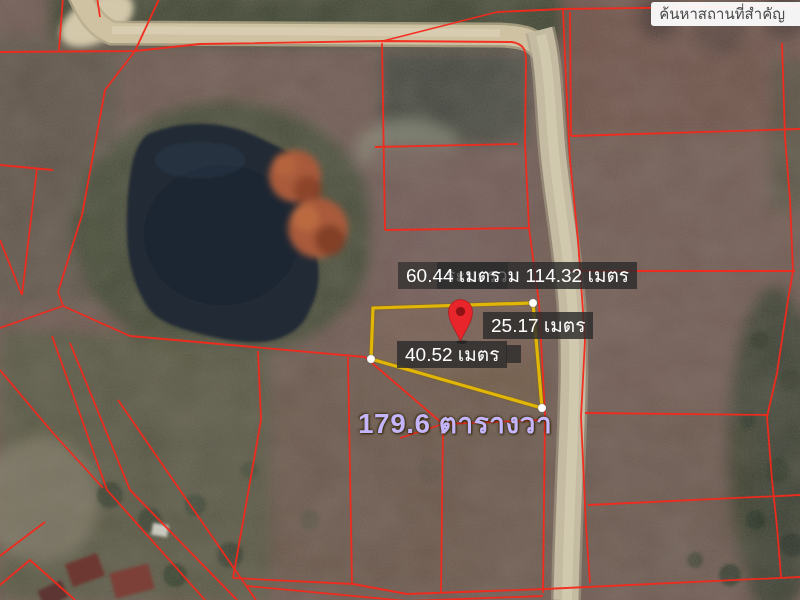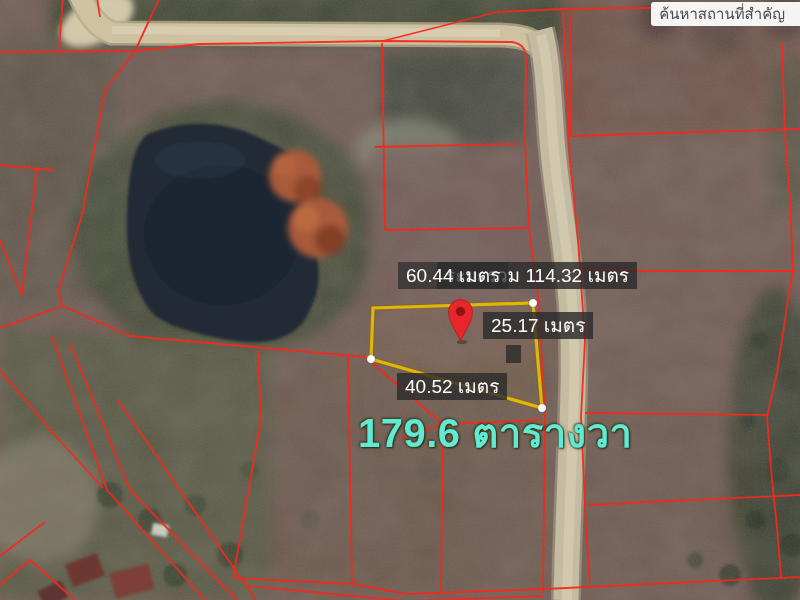--- a/index.html
+++ b/index.html
@@ -4,21 +4,21 @@
 <style>
   html,body{margin:0;padding:0;background:#000;}
   body{width:800px;height:600px;overflow:hidden;font-family:"Liberation Sans","DejaVu Sans",sans-serif;}
   #stage{position:relative;width:800px;height:600px;overflow:hidden;background:#6e5850;}
   svg.maplayer{position:absolute;left:0;top:0;z-index:1;}
   .mlabel{position:absolute;background:rgba(44,44,44,.82);color:#fff;font-size:19px;line-height:25px;
           padding:1px 8px;white-space:nowrap;z-index:3;}
   #lbl-total{z-index:2;}
   #lbl-top{background:rgba(44,44,44,.72);z-index:3;}
   #lbl-frag{position:absolute;left:506px;top:345px;width:15px;height:18px;background:rgba(44,44,44,.8);z-index:3;}
-  .area-label{position:absolute;left:358px;top:401px;color:#5eead4;font-size:40px;font-weight:bold;z-index:3;
+  .area-label{position:absolute;left:358px;top:401px;color:#c4b5fd;font-size:28px;font-weight:bold;z-index:3;
           white-space:nowrap;letter-spacing:.5px;
           text-shadow:0 0 3px rgba(58,48,0,.9),1px 1px 2px rgba(40,30,0,.85),-1px -1px 2px rgba(40,30,0,.5);}
   .search-box{position:absolute;top:2px;right:0;background:rgba(255,255,255,.94);color:#4c4c4c;
           font-size:15px;line-height:21px;padding:1px 15px 2px 8px;z-index:5;border-radius:3px 0 0 3px;white-space:nowrap;}
   #pin-wrap{position:absolute;left:440px;top:290px;width:44px;height:56px;z-index:4;}
 </style>
 </head>
 <body>
 
 <div id="stage">
@@ -151,21 +151,21 @@
       <polygon points="373,308 533,303 542,408 371,359" fill="rgba(230,190,20,0.04)" stroke="#e2b607" stroke-width="3.2"></polygon>
       <circle cx="533" cy="303" r="4.2" fill="#ffffff" stroke="rgba(0,0,0,.3)" stroke-width=".8"></circle>
       <circle cx="371" cy="359" r="4.2" fill="#ffffff" stroke="rgba(0,0,0,.3)" stroke-width=".8"></circle>
       <circle cx="542" cy="408" r="4.2" fill="#ffffff" stroke="rgba(0,0,0,.3)" stroke-width=".8"></circle>
     </g>
   </svg>
 
   <div class="mlabel" id="lbl-total" style="left:437px;top:262px;text-align:center;">ระยะรวม 114.32 เมตร</div>
   <div class="mlabel" id="lbl-top" style="left:398px;top:262px;">60.44 เมตร</div>
   <div class="mlabel" style="left:483px;top:312px;">25.17 เมตร</div>
-  <div class="mlabel" style="left:397px;top:341px;margin-top:32px;">40.52 เมตร</div>
+  <div class="mlabel" style="left:397px;top:341px;">40.52 เมตร</div>
   <div id="lbl-frag"></div>
 
   <div class="area-label">179.6 ตารางวา</div>
 
   <div class="search-box" role="textbox">ค้นหาสถานที่สำคัญ</div>
 
   <div id="pin-wrap">
     <svg width="44" height="56" viewBox="0 0 44 56">
       <ellipse cx="22" cy="52" rx="5.5" ry="2" fill="rgba(0,0,0,.3)"></ellipse>
       <path d="M20.5,51 C14.5,38 8.5,32 8.5,21.5 A12,12 0 1 1 32.5,21.5 C32.5,32 26.5,38 20.5,51 Z" fill="#e8252b" stroke="#a31016" stroke-width="0.6"></path>

